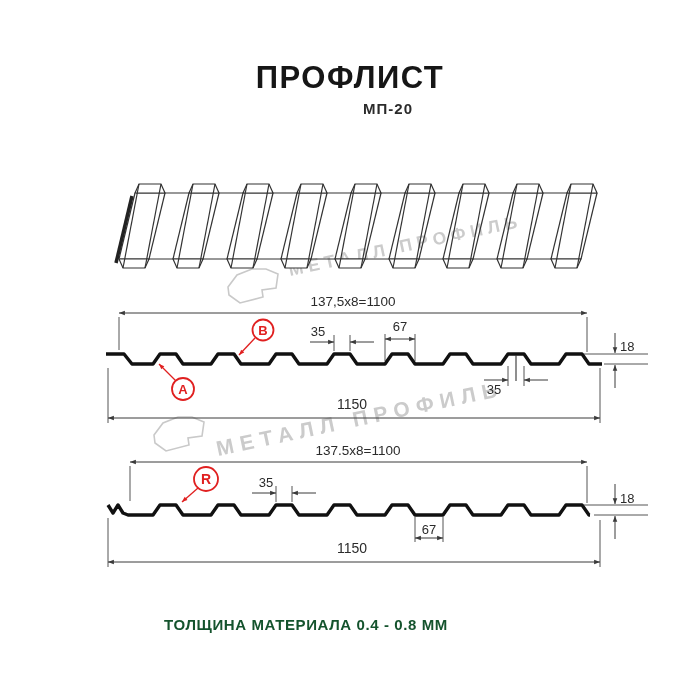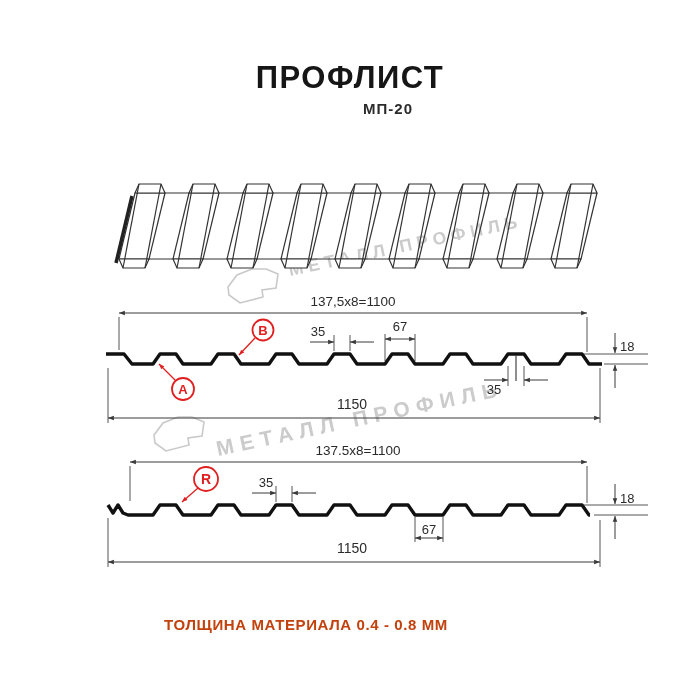--- a/index.html
+++ b/index.html
@@ -4,21 +4,21 @@
 <style>
   html,body{margin:0;padding:0;}
   body{width:700px;height:700px;background:#ffffff;position:relative;overflow:hidden;
        font-family:"Liberation Sans", sans-serif;}
   .page{position:absolute;inset:0;}
   .title{position:absolute;top:60px;left:0;width:700px;text-align:center;
          font-size:31px;font-weight:800;letter-spacing:1.5px;color:#161616;}
   .subtitle{position:absolute;top:100px;left:0;width:700px;text-align:center;
          font-size:15px;font-weight:700;letter-spacing:1px;color:#2b2b2b;padding-left:38px;}
   .footer-note{position:absolute;top:616px;left:0;width:612px;text-align:center;
-         font-size:15px;font-weight:700;letter-spacing:0.6px;color:#c2410c;}
+         font-size:15px;font-weight:700;letter-spacing:0.6px;color:#14532d;}
   svg{position:absolute;inset:0;}
   .dim-t{font-size:13px;fill:#2b2b2b;}
   .dim-m{font-size:13.5px;fill:#2b2b2b;}
   .dim-l{font-size:14px;fill:#2b2b2b;}
   .wm-t1{font-size:17.5px;font-weight:700;letter-spacing:5px;fill:#cbcbcb;}
   .wm-t2{font-size:21px;font-weight:700;letter-spacing:6.5px;fill:#cbcbcb;}
   .lbl{font-size:13px;font-weight:700;}
   .lbl-r{font-size:14px;font-weight:700;}
 </style>
 </head>

